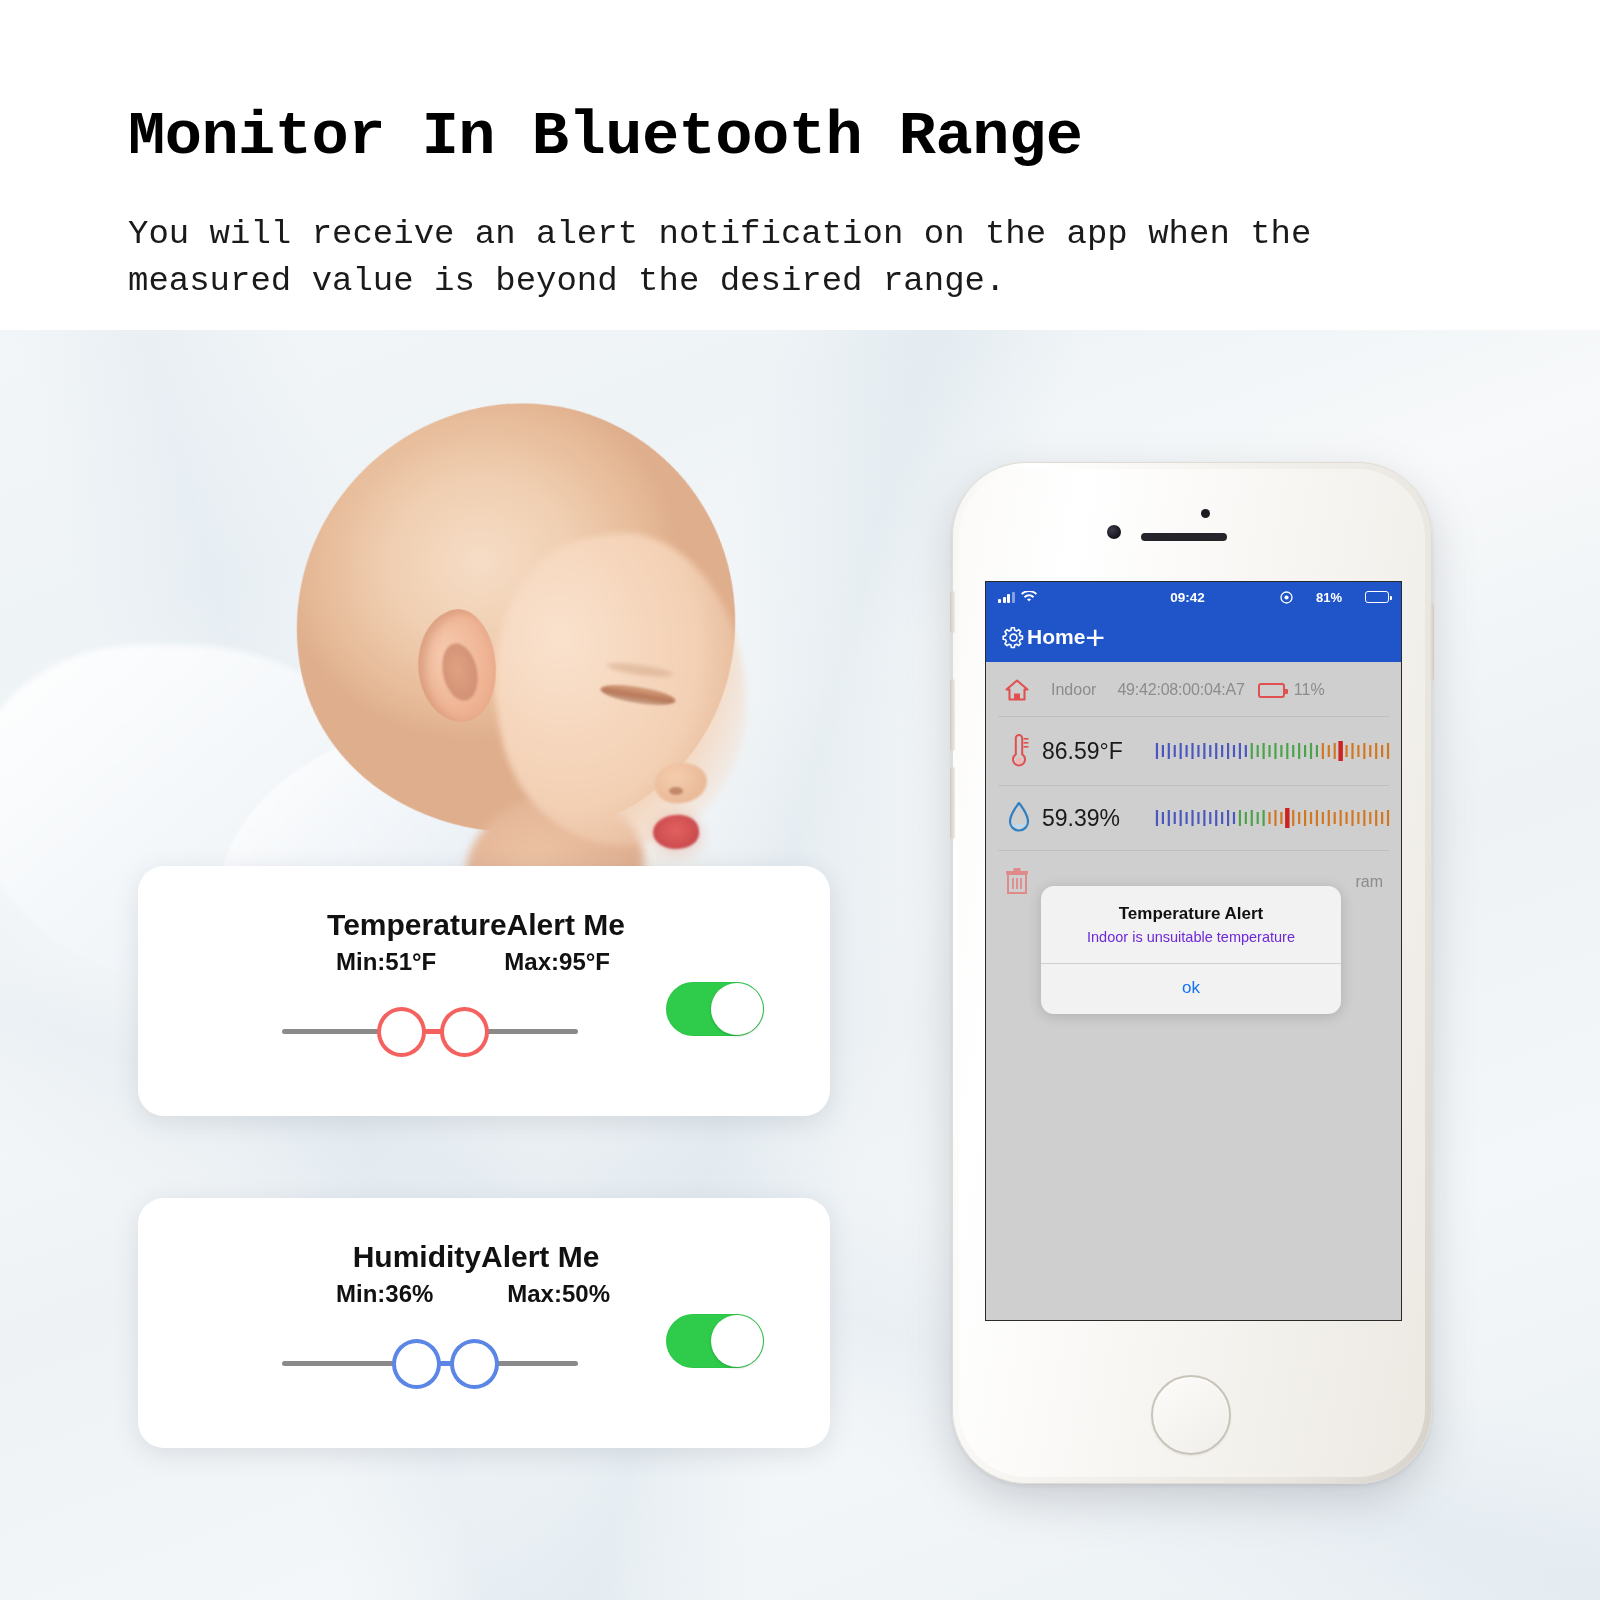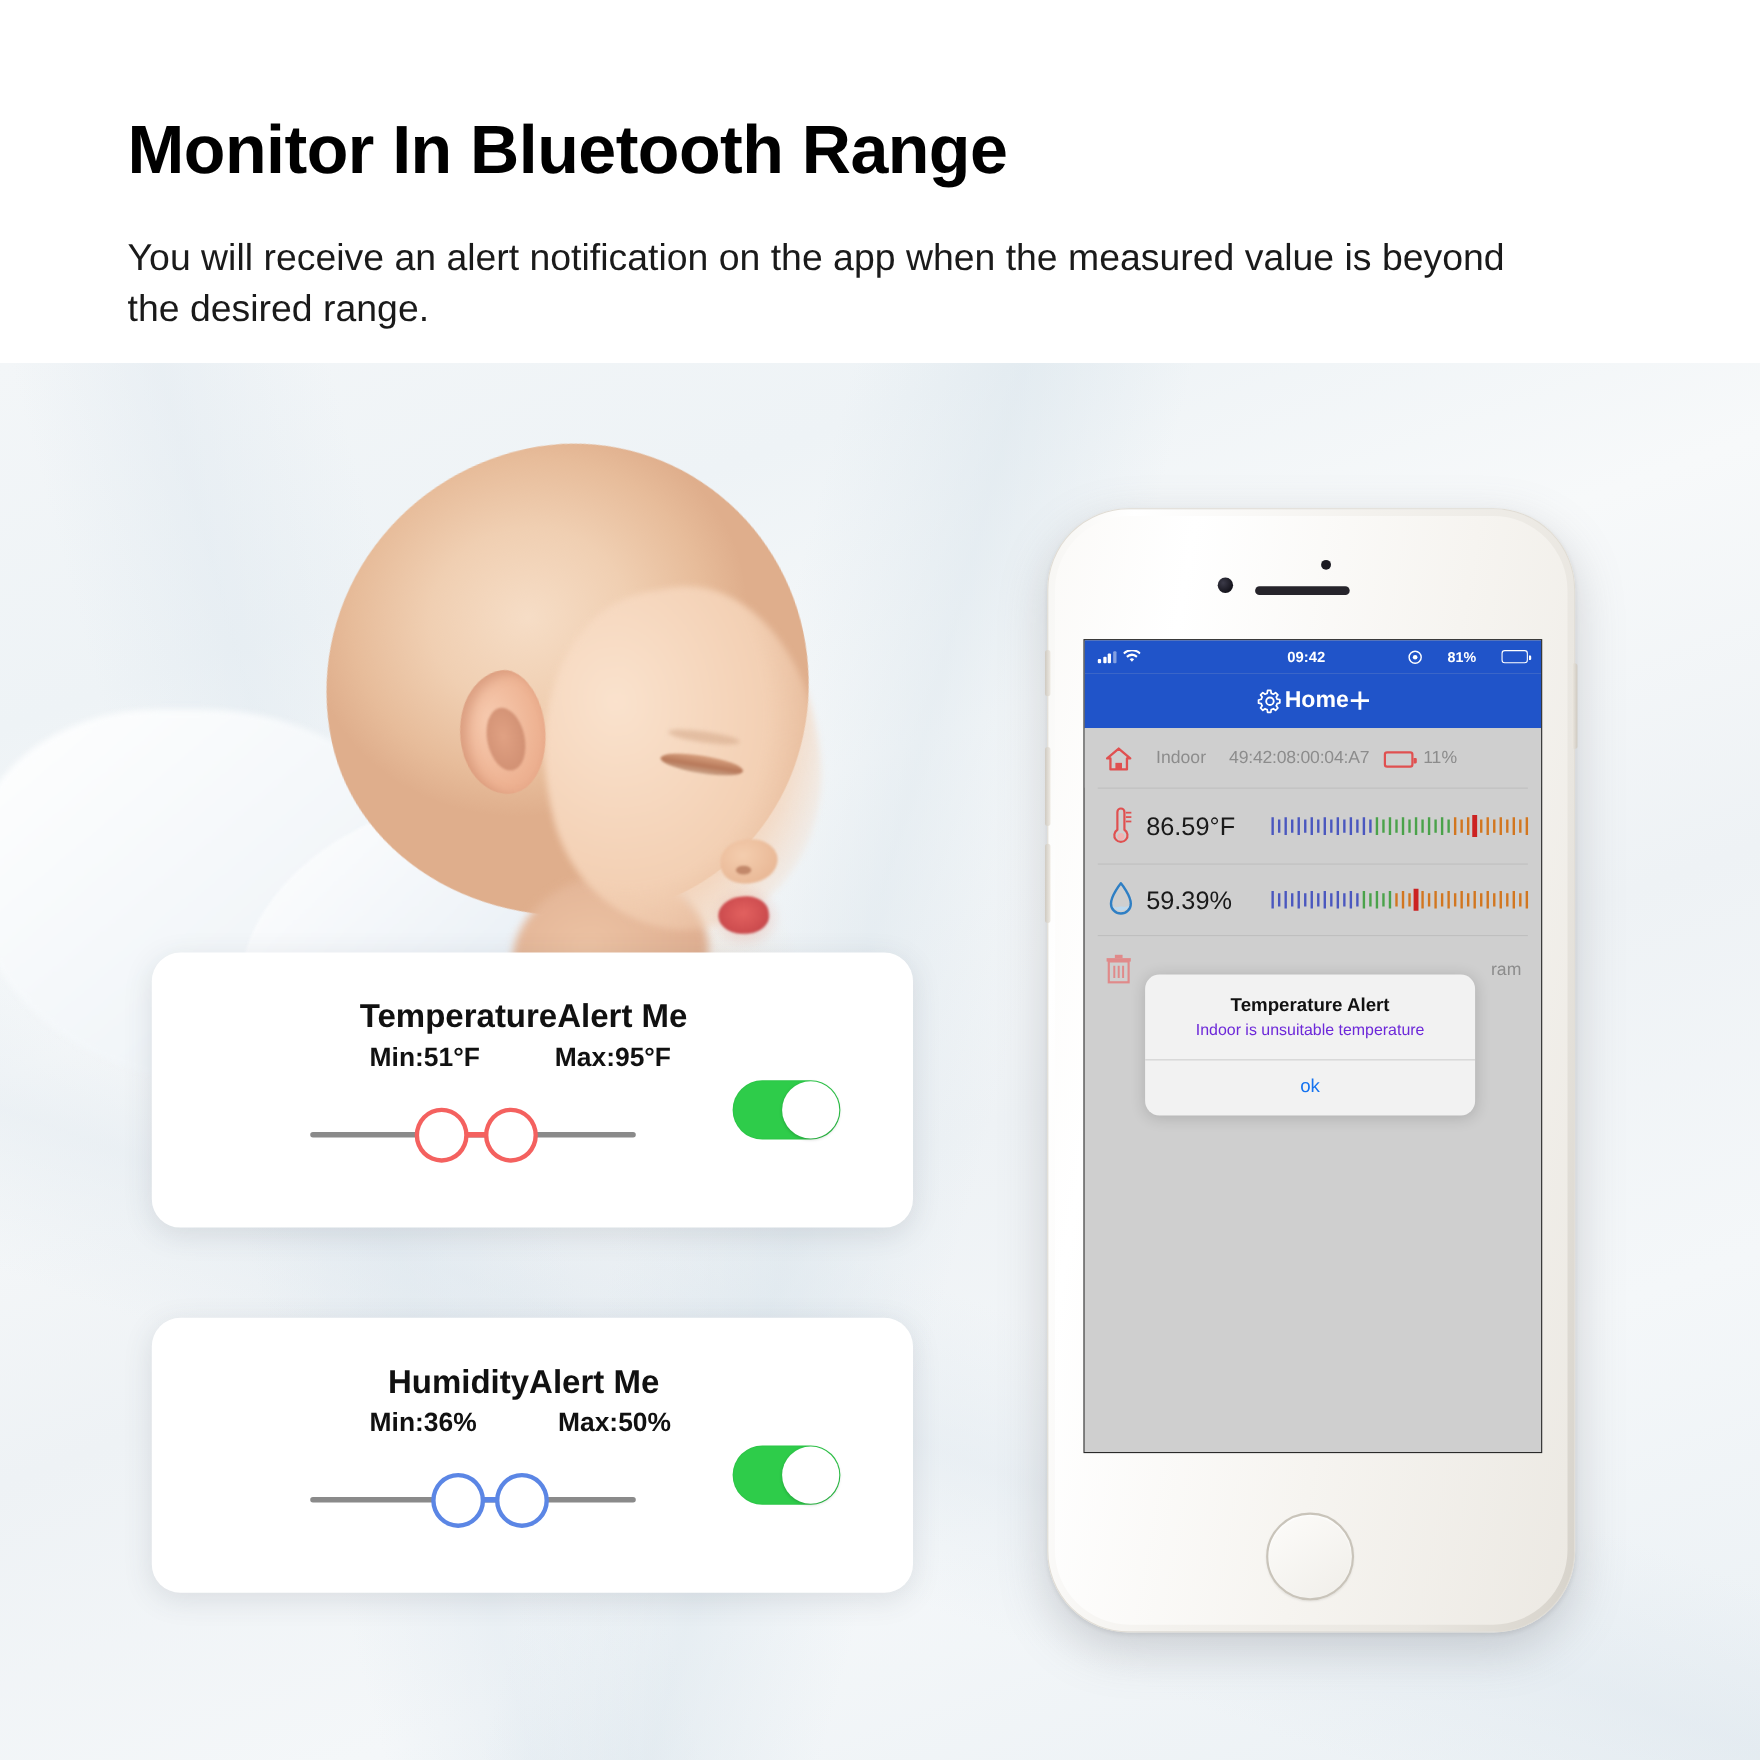--- a/index.html
+++ b/index.html
@@ -145,21 +145,21 @@
   }
   .baby-blanket-l {
     position: absolute; left: -280px; top: 250px;
     width: 420px; height: 340px;
     border-radius: 40% 50% 45% 55%;
     background: linear-gradient(140deg, #ffffff 0%, #f2f6f9 60%, #e6eef4 100%);
     filter: blur(3px);
   }
 
   
-  .header { position: absolute; left: 116px; top: 104px; width: 1330px; }
+  .header { position: absolute; left: 128px; top: 104px; width: 1330px; font-family: Liberation Mono, monospace; }
   .title {
     font-size: 62px;
     font-weight: 700;
     color: #000000;
     letter-spacing: -0.5px;
     line-height: 1.05;
   }
   .subtitle {
     margin-top: 42px;
     font-size: 34px;
@@ -360,21 +360,21 @@
     width: 2px; height: 4px; background: #fff; border-radius: 0 1px 1px 0;
   }
   .batt-fill { height: 100%; background: #fff; border-radius: 1px; }
 
   
   .navbar {
     height: 50px;
     background: #2054c9;
     display: flex;
     align-items: center;
-    justify-content: center;
+    justify-content: flex-start;
     padding: 0 14px;
     color: #fff;
   }
   .nav-title { font-size: 21px; font-weight: 600; }
   .nav-plus { font-size: 34px; font-weight: 300; line-height: 1; }
 
   
   .content { background: #cfcfcf; height: 660px; position: relative; }
 
   .device-row {

